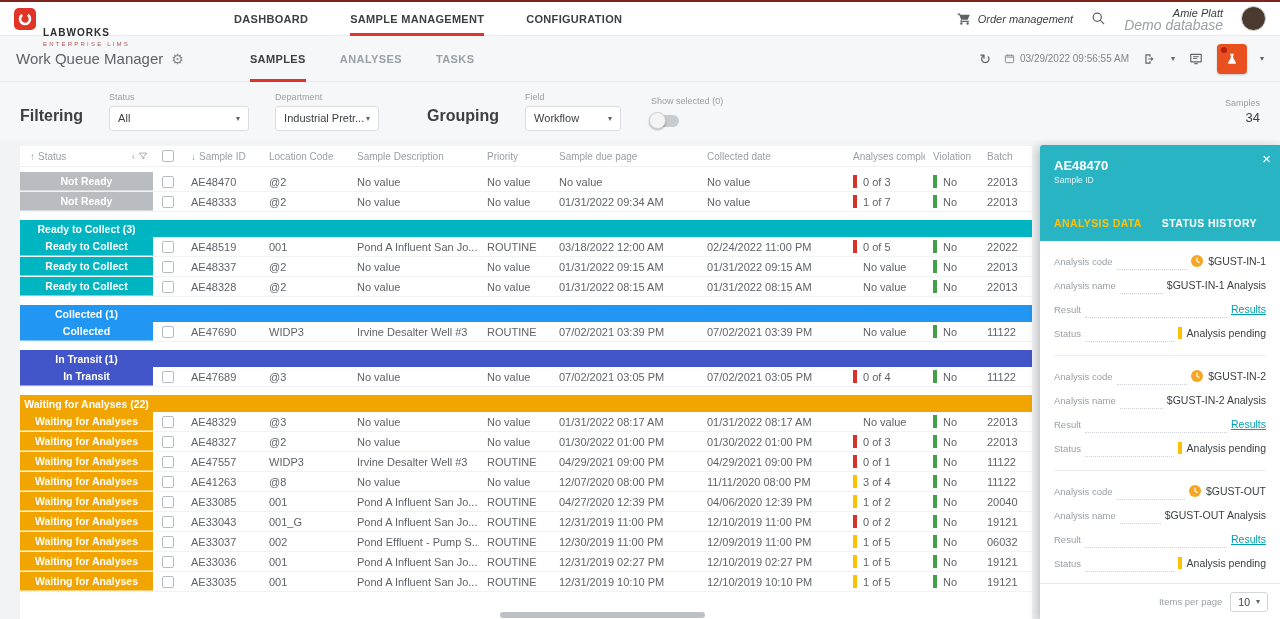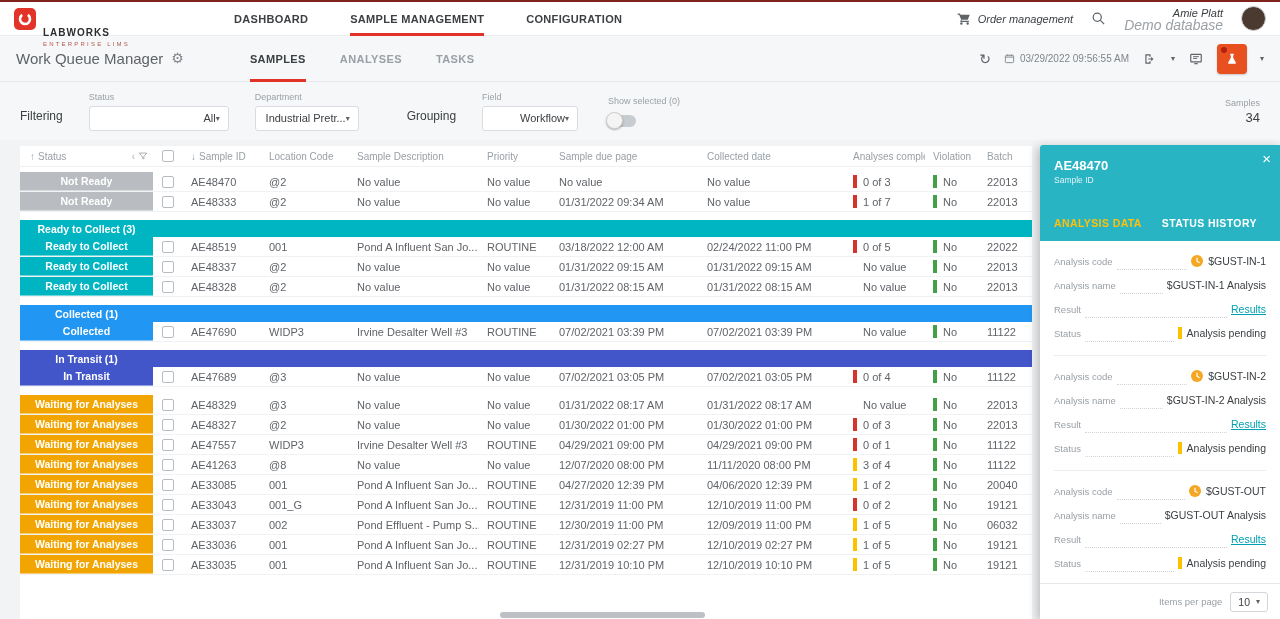--- a/index.html
+++ b/index.html
@@ -23,41 +23,41 @@
   .nav-item.active{border-bottom-color:var(--red);}
   .topnav-right{margin-left:auto;display:flex;align-items:center;gap:18px;font-style:italic;}
   .order-mgmt{display:flex;align-items:center;gap:6px;font-size:11px;color:#3c4043;}
   .userblock{text-align:right;line-height:12px;}
   .user-name{font-size:11px;color:#3c4043;}
   .user-db{font-size:14px;color:#9aa0a6;}
   .avatar{width:25px;height:25px;border-radius:50%;background:#4a3a30;border:1px solid #d6d6d6;}
   
   .toolbar{height:46px;background:#f6f7f8;display:flex;align-items:center;padding:0 16px;
     border-bottom:1px solid #e7e8ea;}
-  .page-title{font-size:15px;color:#5f6368;display:flex;align-items:flex-start;gap:8px;}
+  .page-title{font-size:15px;color:#5f6368;display:flex;align-items:center;gap:8px;}
   .gear{font-size:14px;color:#80868b;cursor:pointer;}
   .tb-tabs{display:flex;margin-left:66px;gap:34px;height:46px;}
   .tb-tab{display:flex;align-items:center;font-size:11px;font-weight:bold;color:#9aa0a6;
     letter-spacing:.4px;border-bottom:3px solid transparent;padding-top:3px;cursor:pointer;}
   .tb-tab.active{color:#3c4043;border-bottom-color:var(--red);}
   .tb-right{margin-left:auto;display:flex;align-items:center;gap:13px;}
   .tb-ic{color:#5f6368;display:flex;align-items:center;cursor:pointer;}
   .timestamp{font-size:10px;color:#80868b;display:flex;align-items:center;gap:5px;}
   .caret{font-size:8px;color:#5f6368;}
   .action-btn{width:30px;height:30px;border-radius:4px;background:#e8511f;display:flex;
     align-items:center;justify-content:center;position:relative;cursor:pointer;
     box-shadow:0 1px 2px rgba(0,0,0,.2);}
   .action-btn .badge{position:absolute;top:3px;left:4px;width:6px;height:6px;border-radius:50%;background:#b3200f;}
   
   .filterbar{height:58px;background:#f6f7f8;display:flex;align-items:center;padding:0 20px;}
   .fgroup{display:flex;flex-direction:column;justify-content:center;}
   .flabel{font-size:9px;color:#9aa0a6;margin-bottom:4px;}
   .sel{background:#fff;border:1px solid #dadce0;border-radius:3px;height:25px;display:flex;
-    align-items:center;justify-content:flex-end;padding:0 8px;font-size:11px;color:#3c4043;cursor:pointer;}
-  .sec-label{font-size:12px;color:#3c4043;font-weight:normal;padding-top:10px;}
+    align-items:center;justify-content:space-between;padding:0 8px;font-size:11px;color:#3c4043;cursor:pointer;}
+  .sec-label{font-size:16px;color:#3c4043;font-weight:bold;padding-top:10px;}
   .toggle{width:28px;height:12px;border-radius:6px;background:#c7ccd1;position:relative;margin-top:5px;cursor:pointer;}
   .toggle .knob{position:absolute;left:-2px;top:-3px;width:17px;height:17px;border-radius:50%;
     background:#f4f4f4;border:1px solid #d0d0d0;box-shadow:0 1px 2px rgba(0,0,0,.3);}
   .samples{margin-left:auto;text-align:right;}
   .samples .flabel{margin-bottom:2px;}
   .samples-count{font-size:13px;color:#3c4043;}
   
   .content{position:relative;height:479px;background:#f1f3f4;}
   .table-area{position:absolute;left:20px;top:6px;width:1012px;bottom:0;background:#fff;overflow:hidden;}
   .thead,.trow{display:grid;grid-template-columns:var(--cols);}
@@ -429,20 +429,23 @@
               </div>
     <div class="cell">
                 <span class="vbar" style="background: rgb(67, 160, 71);"></span>
                 <span class="txt">No</span>
               </div>
     <div class="cell">11122</div>
   </div>
           </div>
   </div>
         <div class="group">
+    <div class="group-header" style="background: rgb(242, 164, 0);">
+      <span class="group-label">Waiting for Analyses (22)</span>
+    </div>
     <div>
             <div class="trow">
     <div class="cell status-cell" style="background: rgb(242, 164, 0);">Waiting for Analyses</div>
     <div class="cell cb-cell">
                 <span class="cb"></span>
               </div>
     <div class="cell">AE48329</div>
     <div class="cell">@3</div>
     <div class="cell">No value</div>
     <div class="cell">No value</div>

